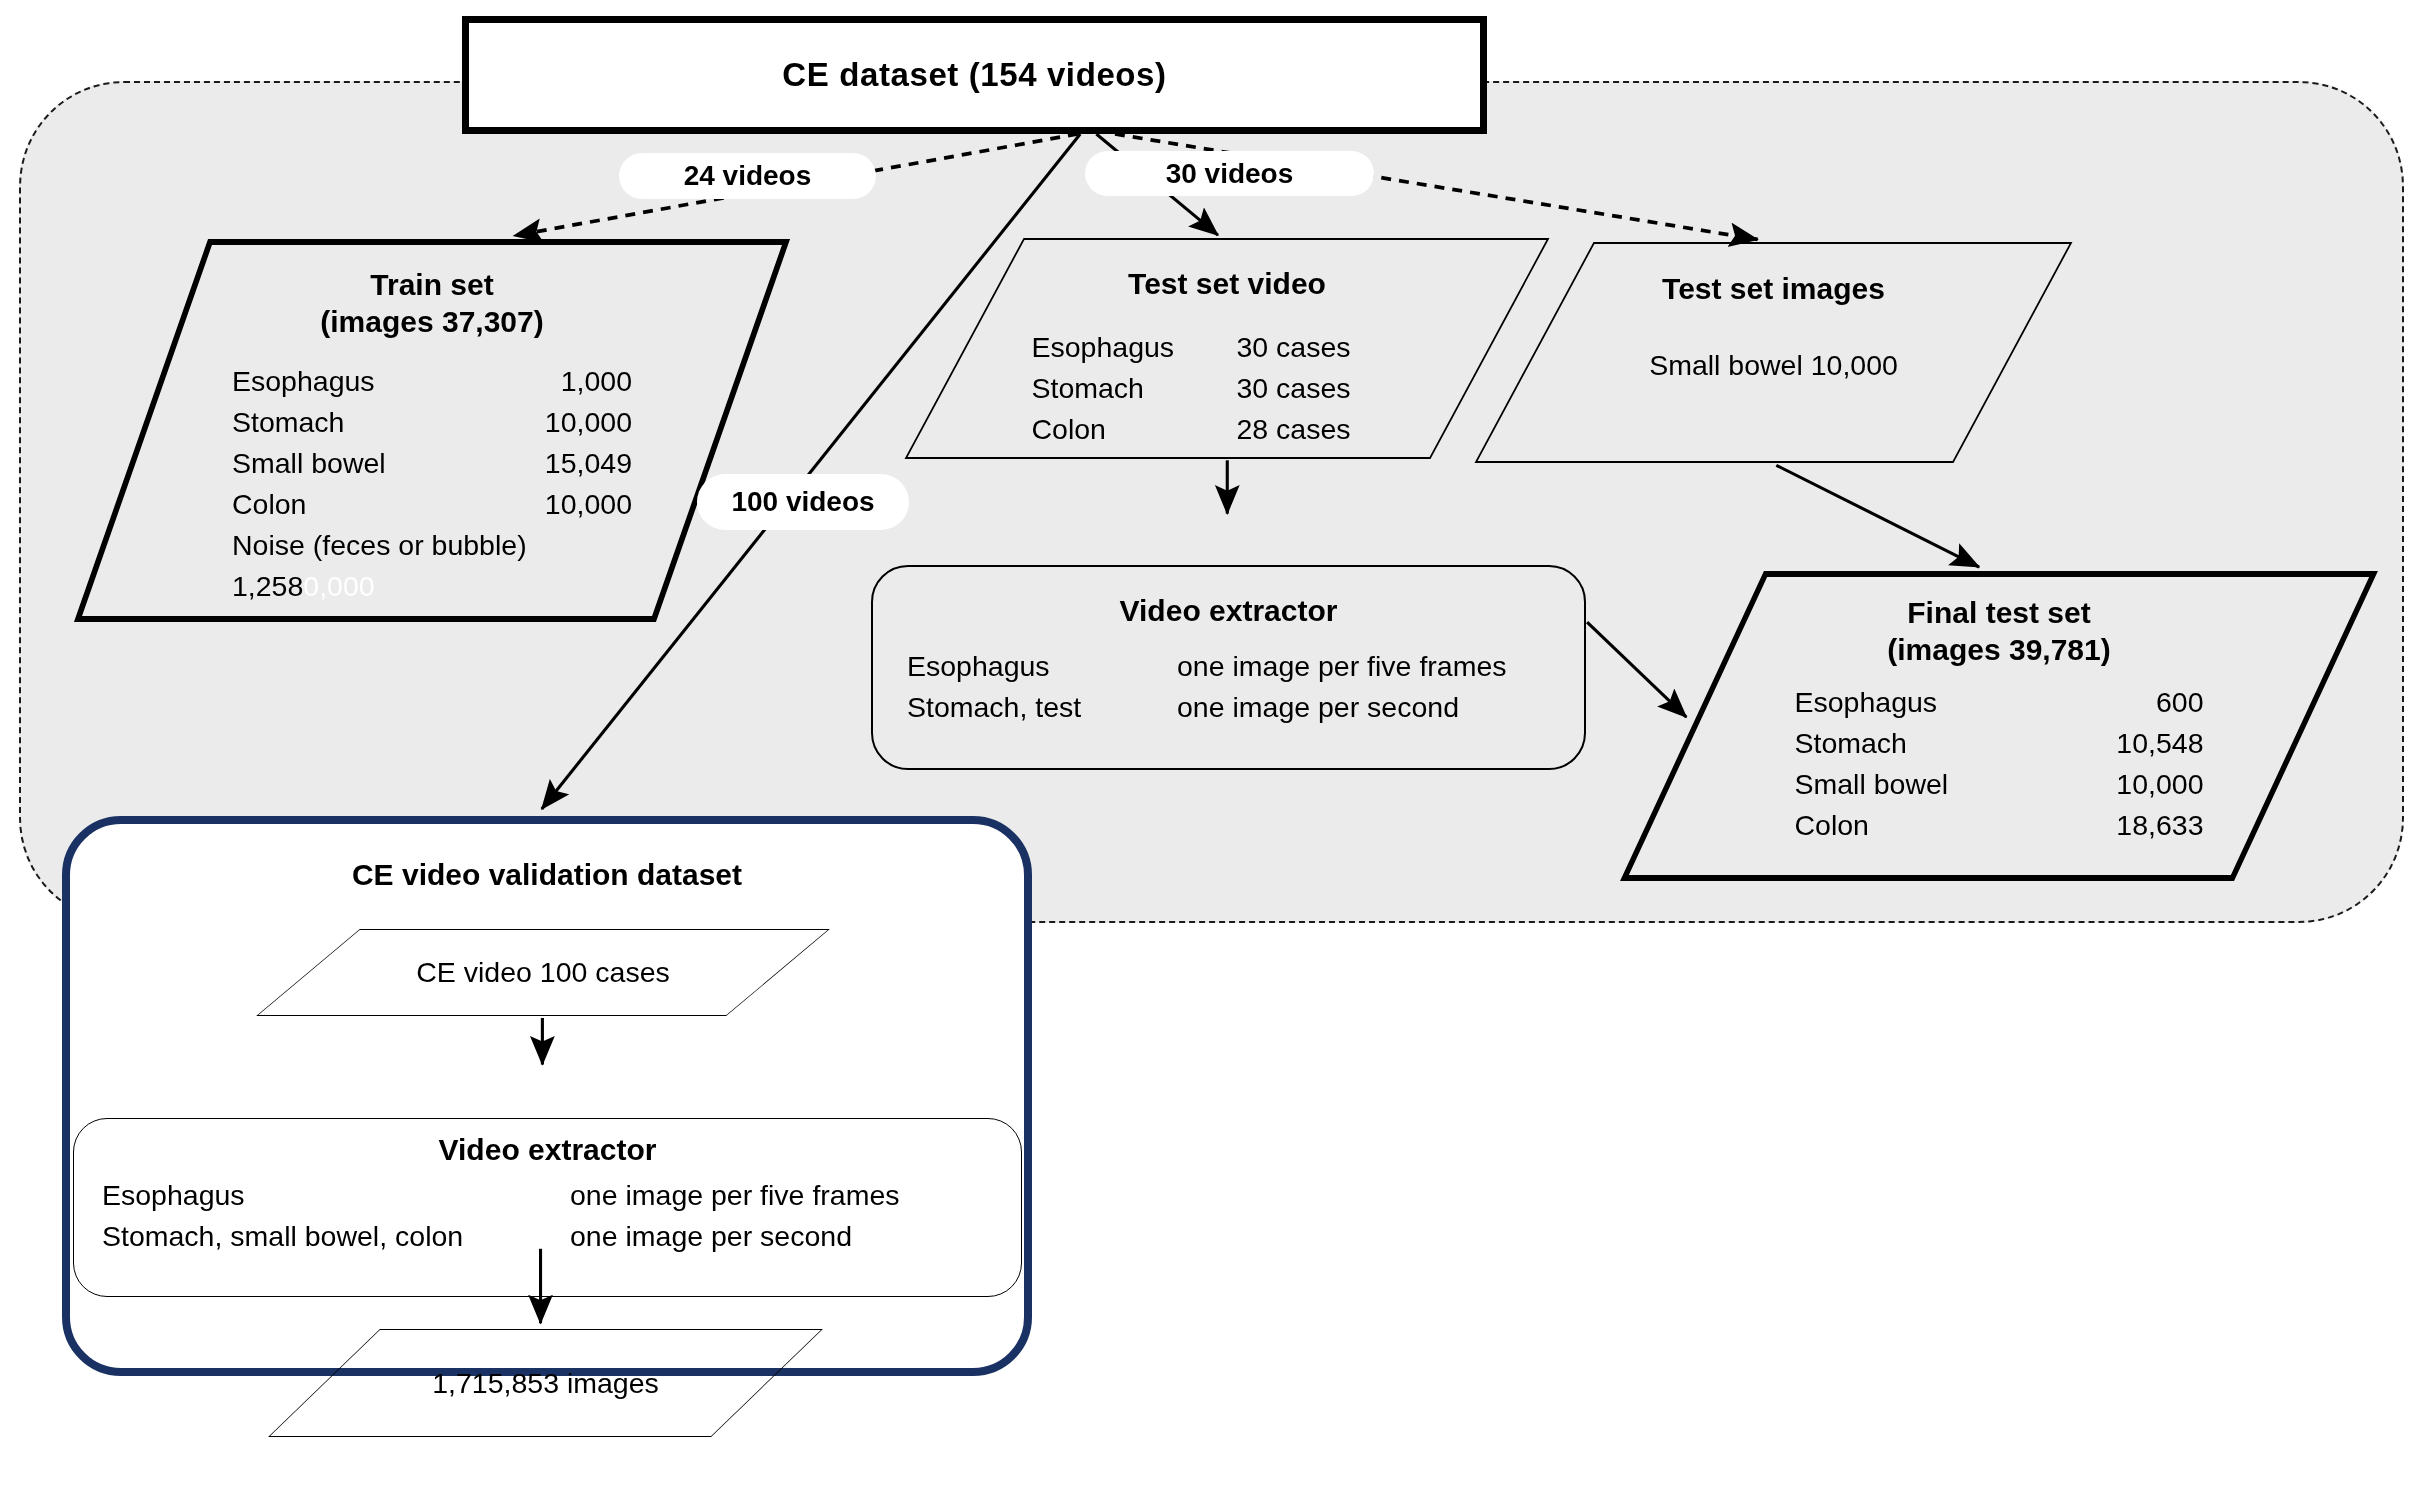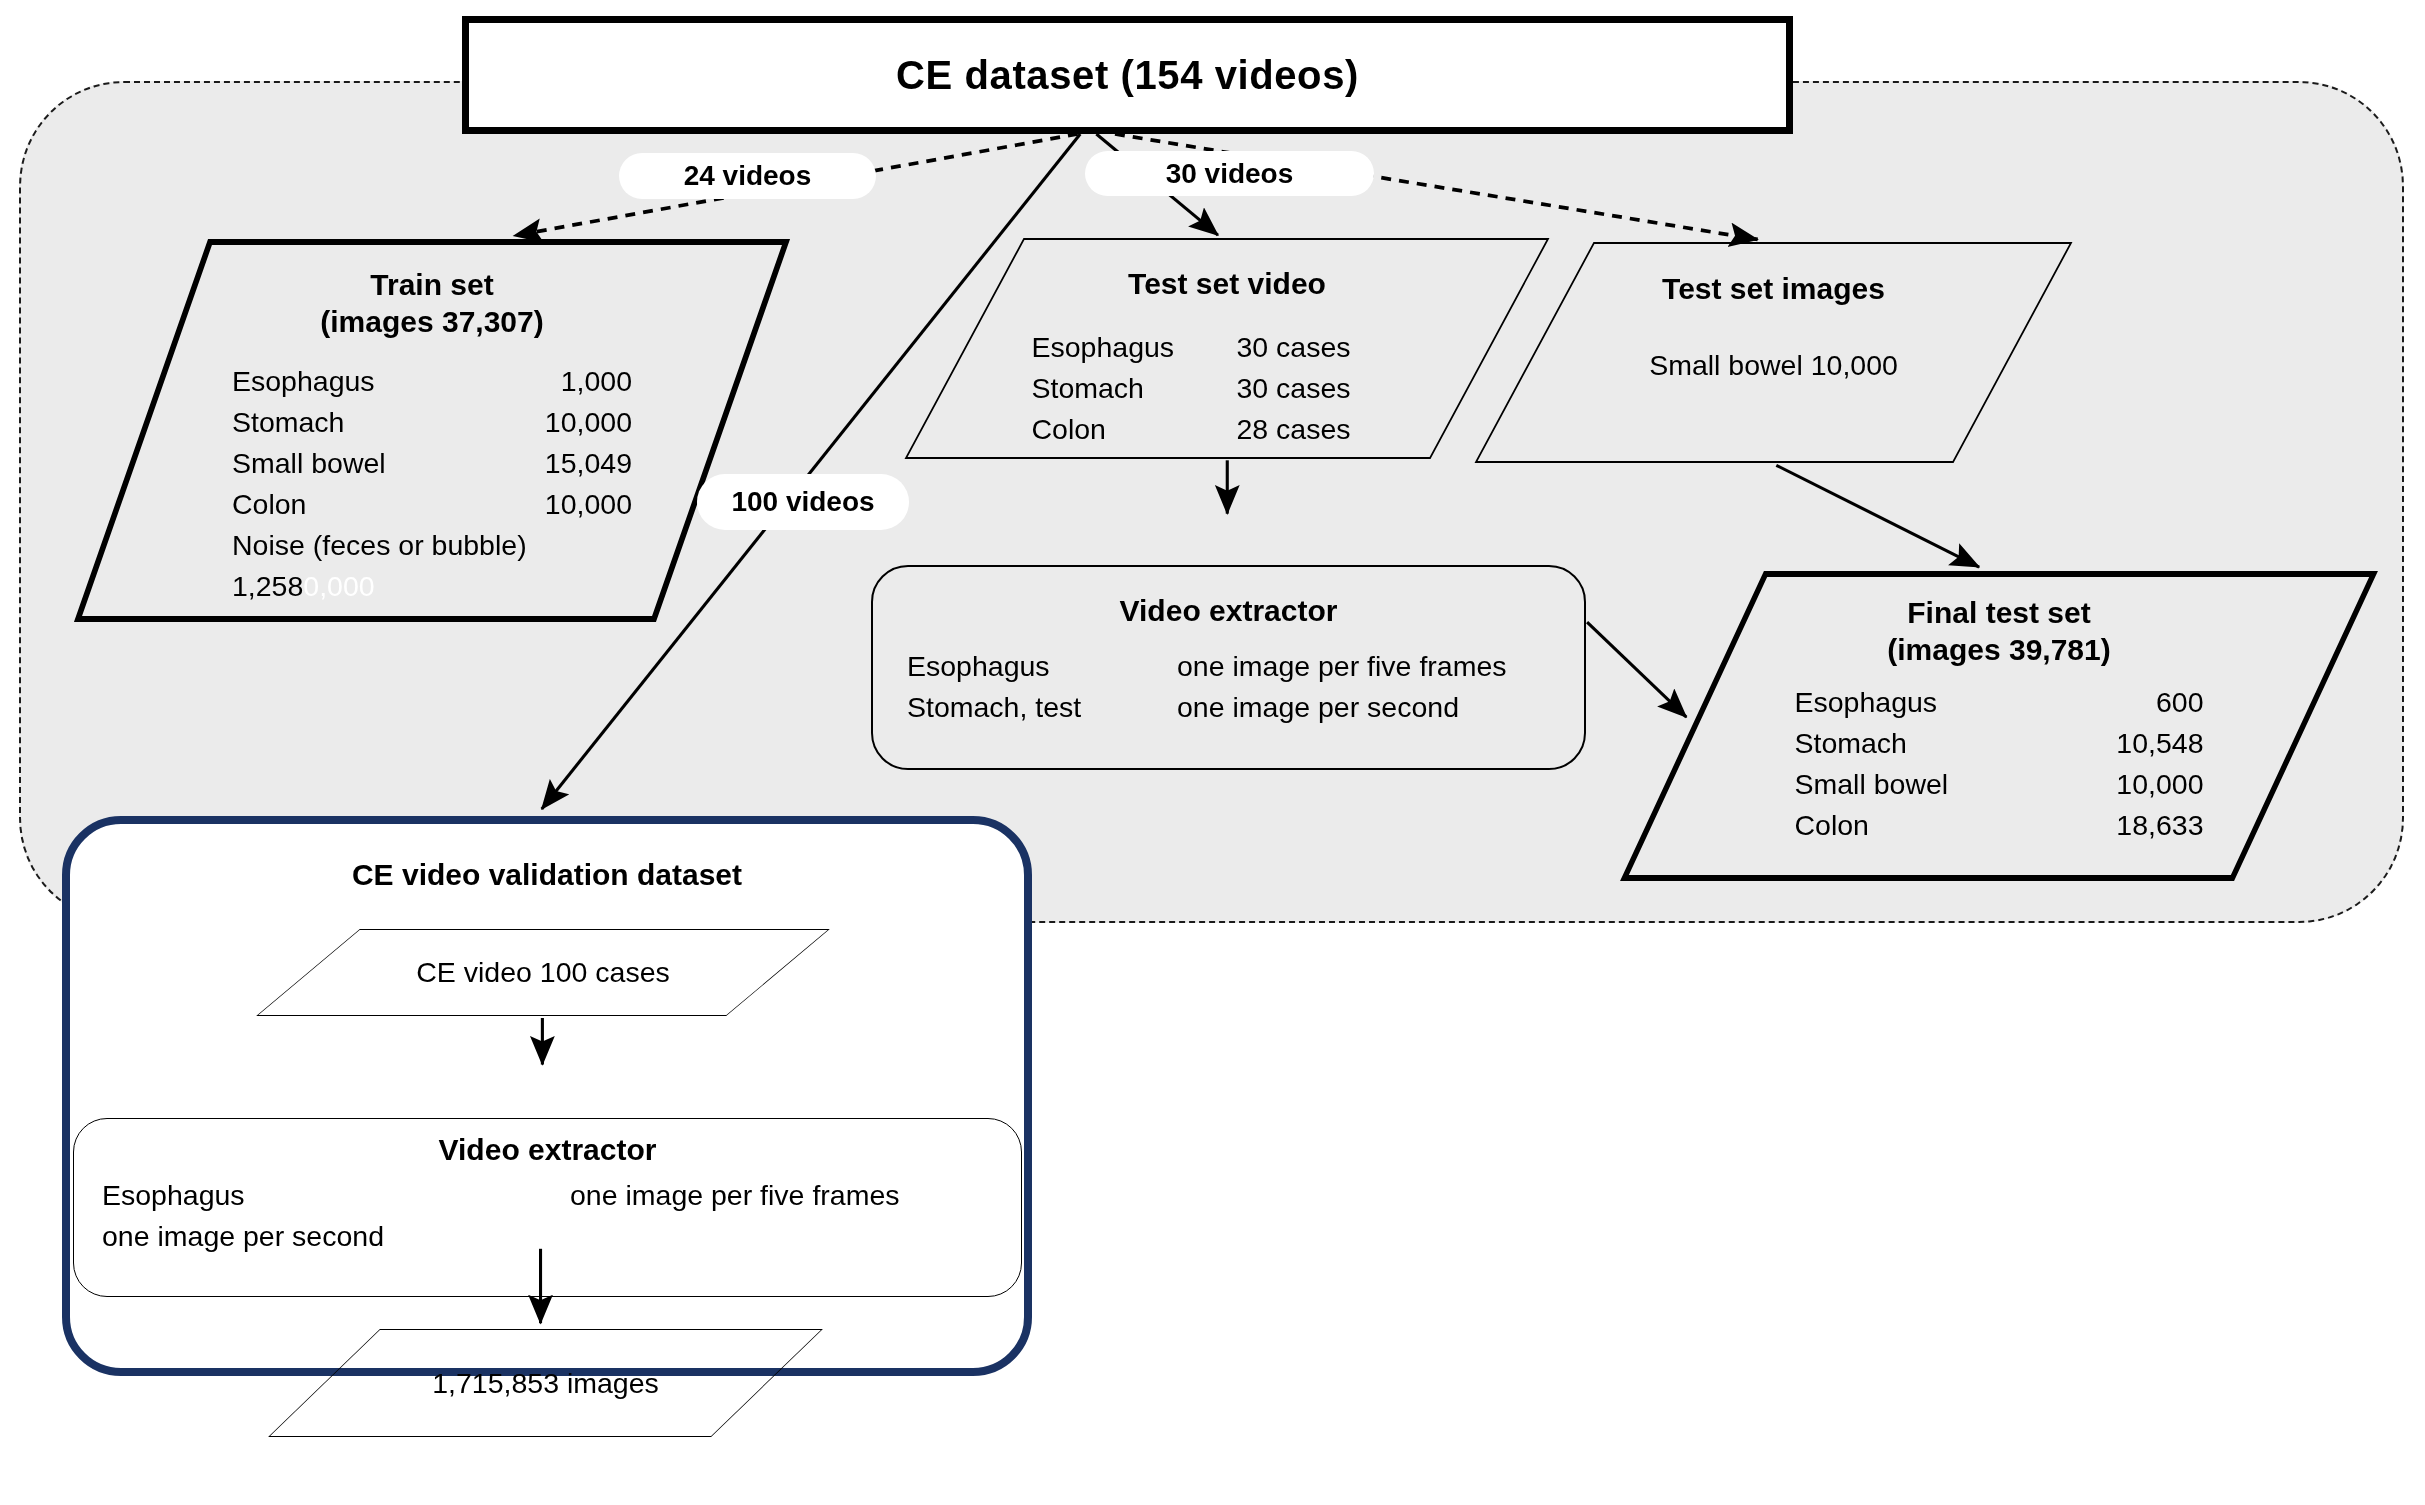--- a/index.html
+++ b/index.html
@@ -8,24 +8,24 @@
     font-family:"Liberation Sans", sans-serif;color:#000;background:#ffffff;
   }
   
   .container{
     position:absolute;left:18.6px;top:81px;width:2385px;height:842px;
     background:#ebebeb;border:2.5px dashed #1a1a1a;border-radius:105px;
     box-sizing:border-box;
   }
   
   .cebox{
-    position:absolute;left:462px;top:16px;width:1331px;height:118px;
+    position:absolute;left:462px;top:16px;width:1025px;height:118px;
     background:#ffffff;border:7.4px solid #000;box-sizing:border-box;
     display:flex;align-items:center;justify-content:center;
-    font-size:40px;font-weight:bold;letter-spacing:0.6px;
+    font-size:33px;font-weight:bold;letter-spacing:0.6px;
   }
   
   .pg{position:absolute;box-sizing:border-box;border:2.5px solid #000;background:transparent;}
   .pg.thick{border-width:6.8px;}
   .pg .in{position:absolute;inset:0;display:flex;flex-direction:column;align-items:center;}
   
   .proc{position:absolute;box-sizing:border-box;border:2.5px solid #000;border-radius:37px;
     background:transparent;display:flex;flex-direction:column;align-items:center;margin-top:48px;}
   
   .vbox{
@@ -164,20 +164,21 @@
   </div>
 
   <div class="proc" style="left:73px;top:1070px;width:949px;height:179px;border-width:1.9px;border-radius:34px;">
     <div class="t1" style="margin-top:12.4px;">Video extractor</div>
     <div class="rows" style="width:100%;box-sizing:border-box;padding:0 28px;margin-top:6.2px;">
         <div class="row">
           <span class="lbl" style="width: 468px;">Esophagus</span>
           <span class="val">one image per five frames</span>
         </div>
         <div class="row">
+          <span class="lbl" style="width: 468px;">Stomach, small bowel, colon</span>
           <span class="val">one image per second</span>
         </div>
       </div>
   </div>
 
   <div class="pg" style="left:324px;top:1329px;width:443px;height:108px;border-width:1.9px;transform:skewX(-46deg);">
     <div class="in" style="transform:skewX(46deg);">
       <div class="centerline">1,715,853 images</div>
     </div>
   </div>

